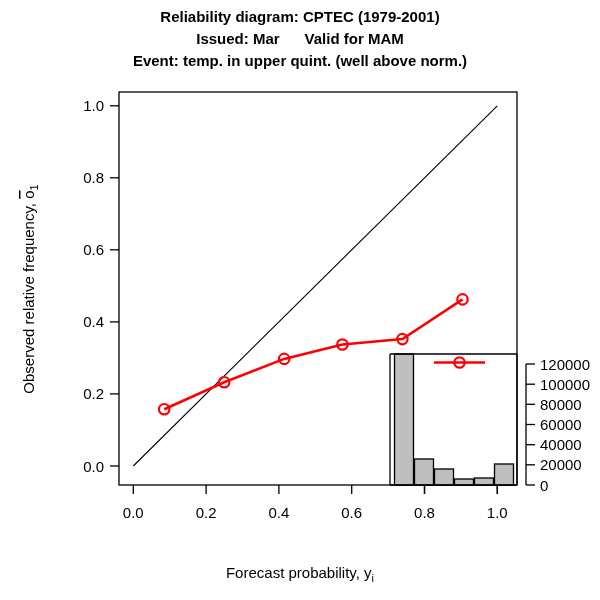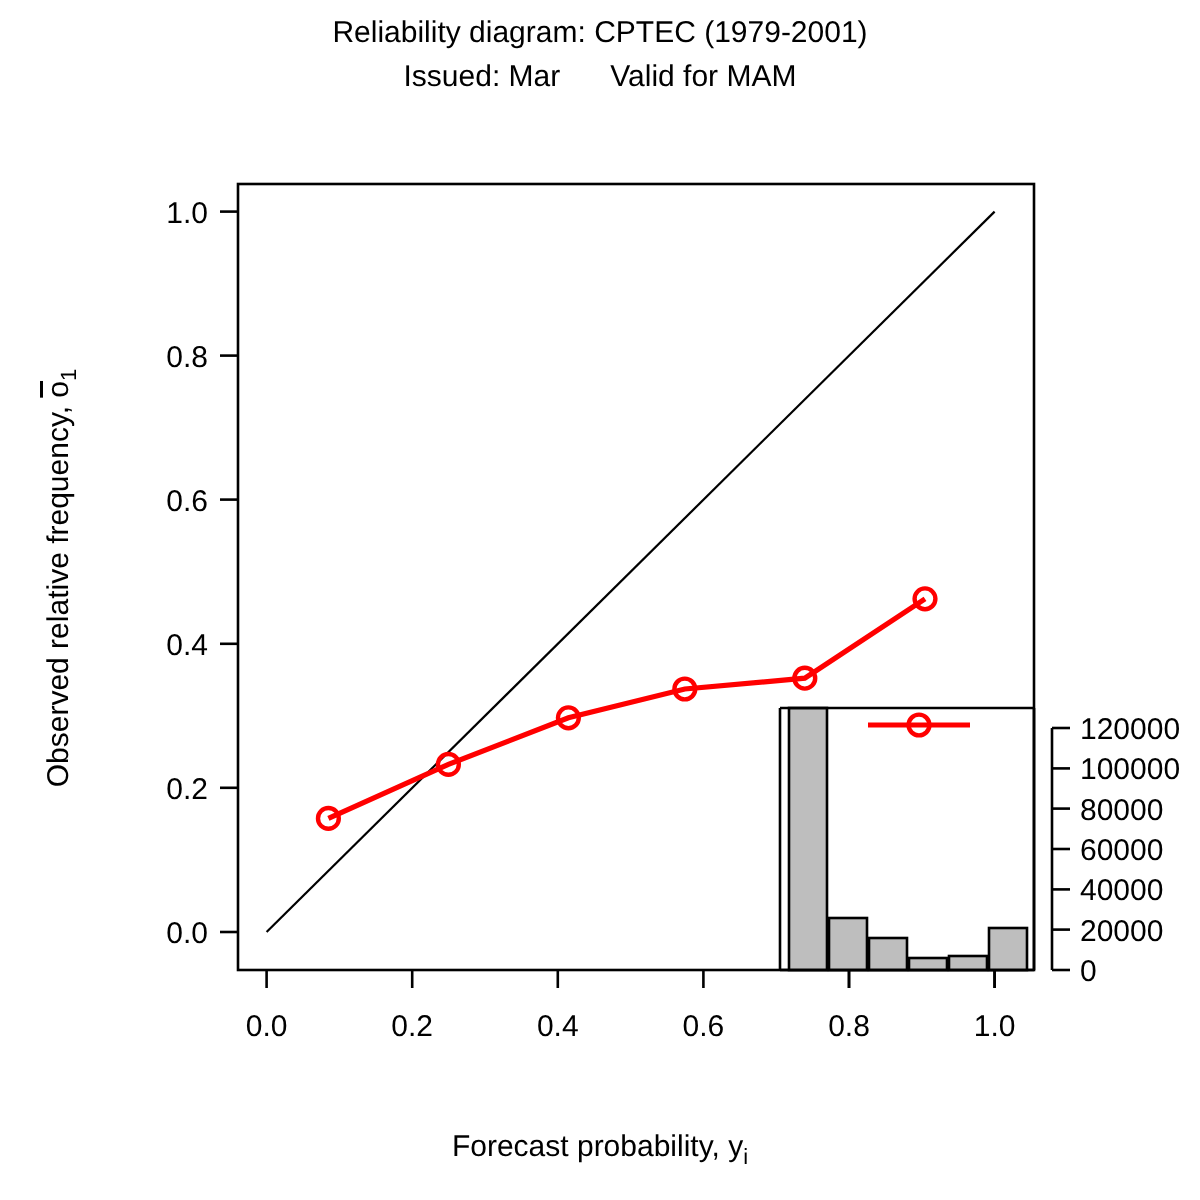--- a/index.html
+++ b/index.html
@@ -21,21 +21,21 @@
   }
   .title-block {
     position: absolute;
     top: 6px;
     left: 0;
     width: 600px;
     text-align: center;
   }
   .title-line {
     font-size: 15px;
-    font-weight: normal;
+    font-weight: bold;
     line-height: 22px;
     white-space: pre;
   }
   svg.plot {
     position: absolute;
     top: 0;
     left: 0;
   }
   .tick-label {
     font-family: "Liberation Sans", sans-serif;
@@ -52,20 +52,21 @@
   }
 </style>
 </head>
 <body>
 
 <div id="root">
 
   <div class="title-block">
     <div class="title-line">Reliability diagram: CPTEC (1979-2001)</div>
     <div class="title-line">Issued: Mar      Valid for MAM</div>
+    <div class="title-line">Event: temp. in upper quint. (well above norm.)</div>
   </div>
 
   <svg class="plot" width="600" height="600">
 
     <g>
       <rect x="119" y="92" width="398" height="393" fill="none" stroke="#000000" stroke-width="1.3"></rect>
     </g>
 
     <g>
       <line x1="110" y1="105.8" x2="119" y2="105.8" stroke="#000000" stroke-width="1.3"></line>

